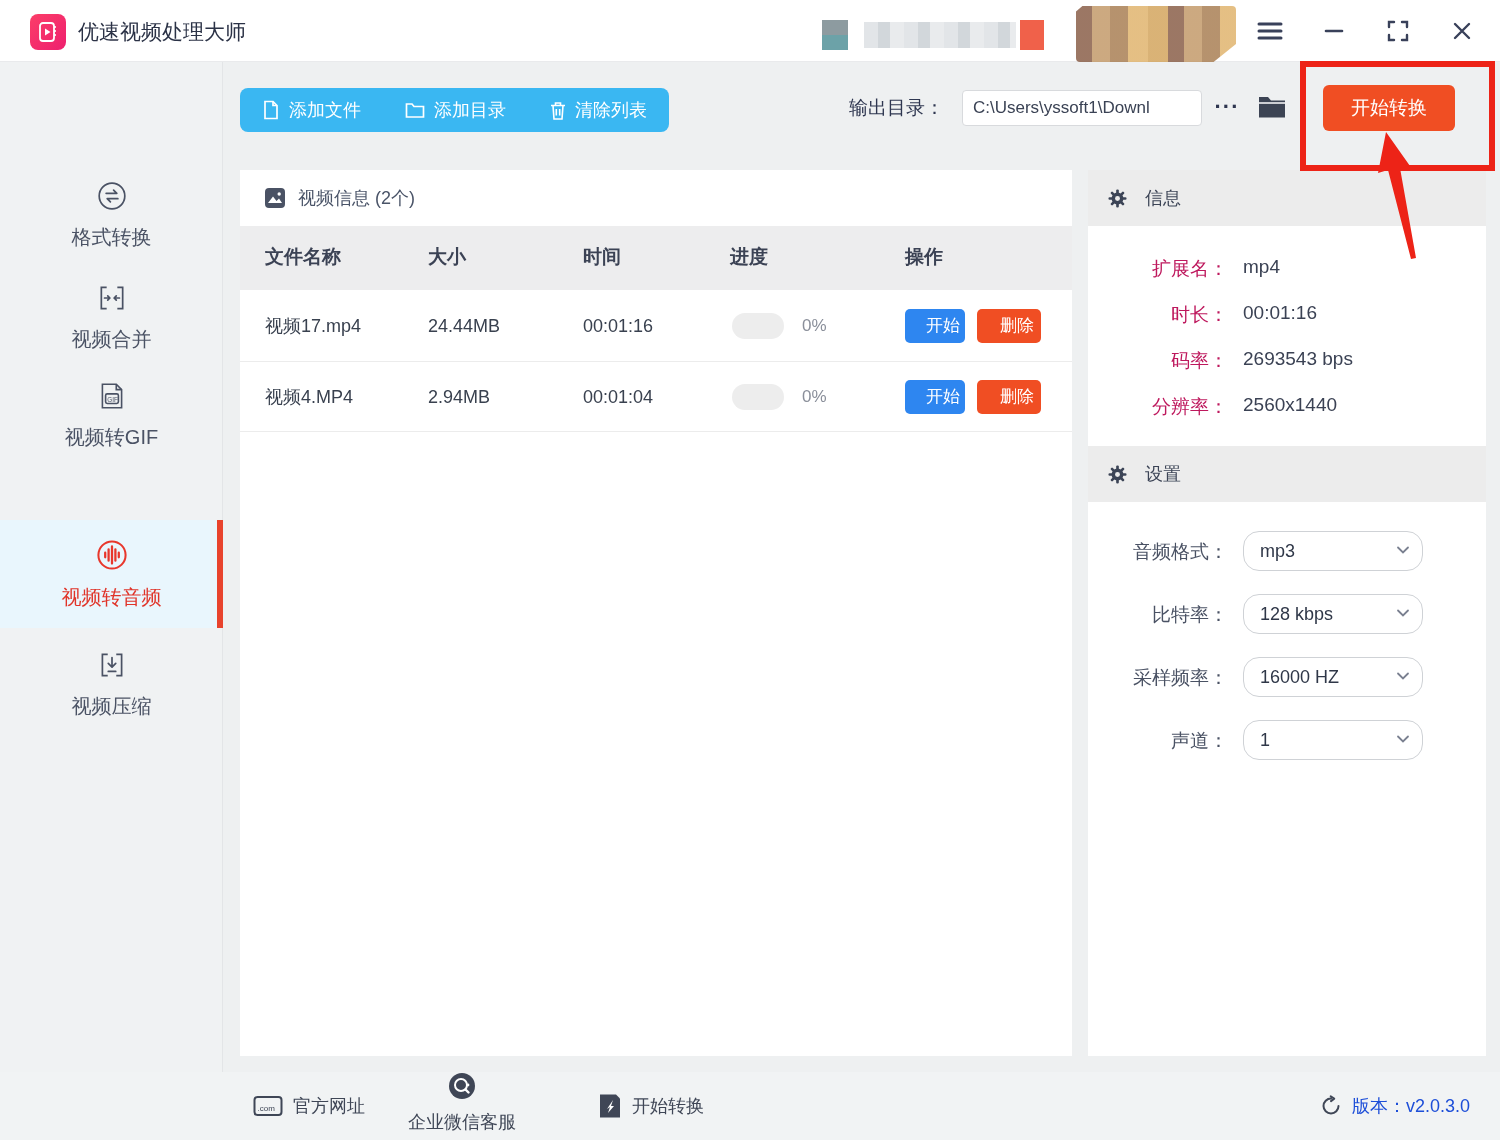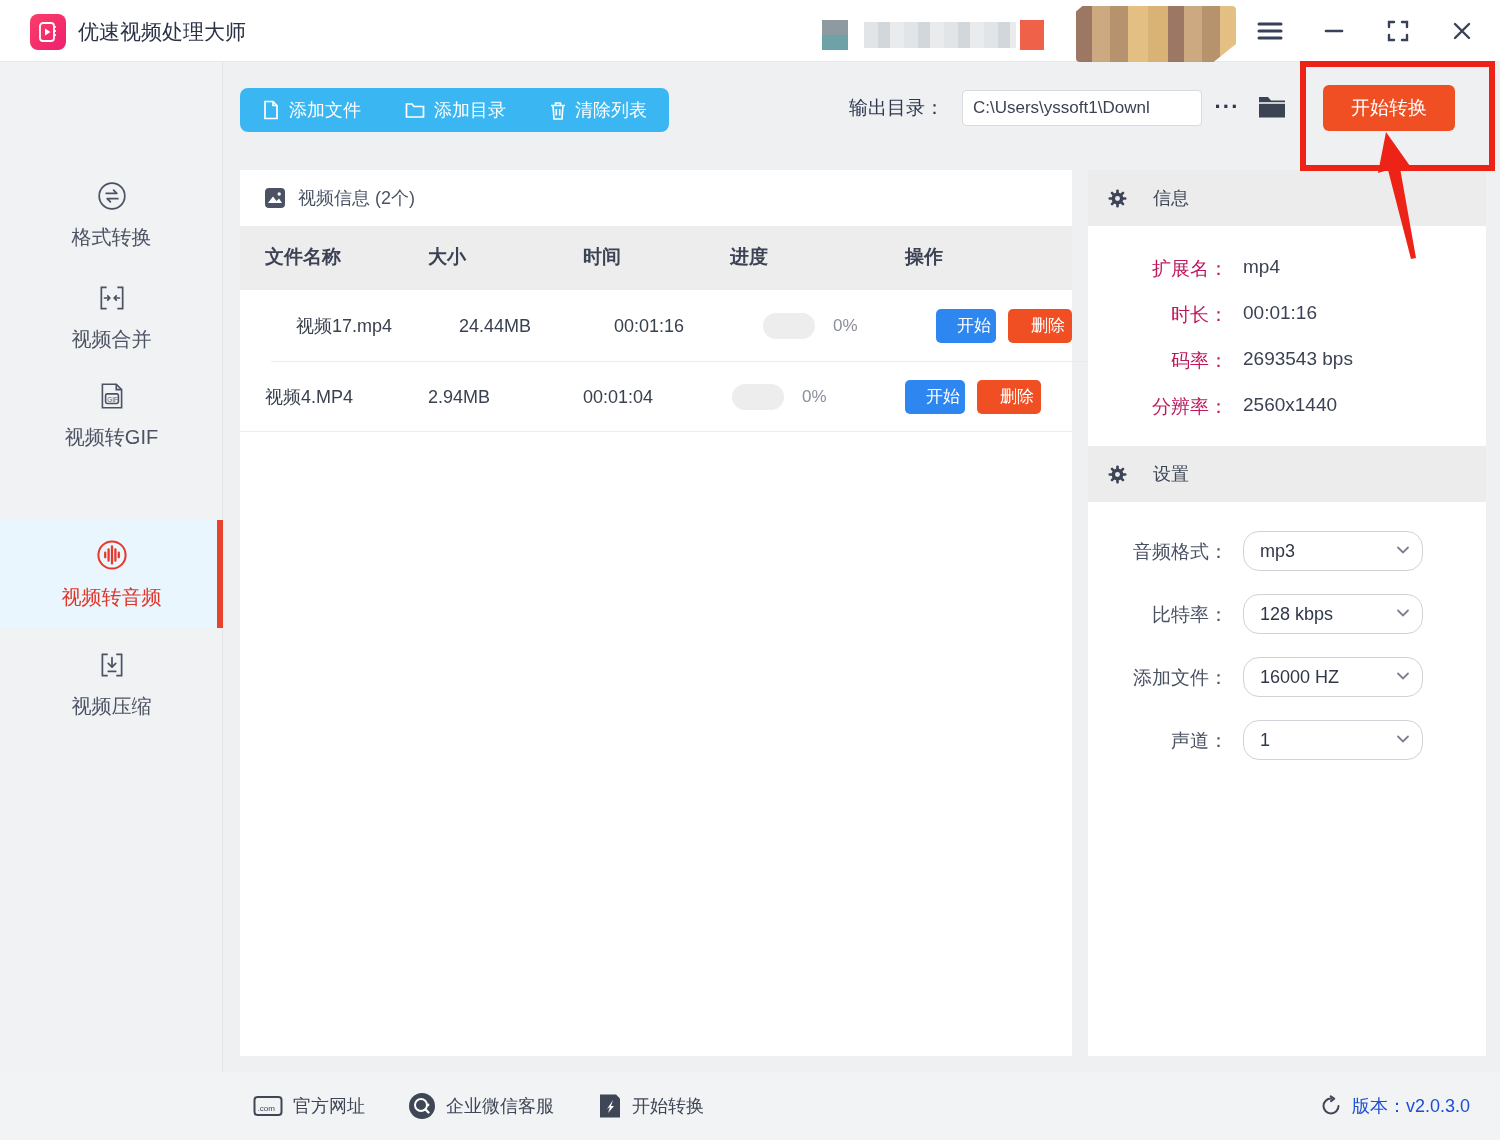--- a/index.html
+++ b/index.html
@@ -44,50 +44,50 @@
                    color:#fff; font-size:19px; cursor:pointer; font-family:"Liberation Sans",sans-serif; }
 
   
   .file-panel { position:absolute; left:240px; top:170px; width:832px; height:886px; background:#ffffff; }
   .panel-title { position:absolute; left:0; top:0; width:100%; height:56px; display:flex; align-items:center; gap:12px; padding-left:24px; }
   .panel-title .txt { font-size:18px; color:#4a5468; }
   .thead { position:absolute; left:0; top:56px; width:100%; height:64px; background:#ededee; }
   .thead span { position:absolute; top:18px; font-size:19px; font-weight:bold; color:#3b4254; }
   .col-name { left:25px; } .col-size { left:188px; } .col-time { left:343px; } .col-prog { left:490px; } .col-ops { left:665px; }
   .trow { position:absolute; left:0; width:100%; border-bottom:1px solid #ececec; }
-  .trow-1 { top:120px; height:72px;margin-left:31px; }
+  .trow-1 { top:120px; height:72px; }
   .trow-2 { top:192px; height:70px; }
   .cell { position:absolute; font-size:18px; color:#39414f; top:50%; transform:translateY(-50%); }
   .c-name { left:25px; width:150px; line-height:30px; word-break:break-all; }
   .c-size { left:188px; } .c-time { left:343px; }
   .prog-pill { position:absolute; left:492px; top:50%; transform:translateY(-50%); width:52px; height:26px; border-radius:13px; background:#ededed; }
   .c-prog { left:562px; color:#8a8f9a; font-size:17px; }
   .row-btn { position:absolute; top:50%; transform:translateY(-50%); height:34px; border:none; border-radius:5px; color:#fff; font-size:17px; cursor:pointer; font-family:"Liberation Sans",sans-serif;padding-left:16px; }
   .b-start { left:665px; width:60px; background:#2e86f0; }
   .b-del   { left:737px; width:64px; background:#f04e23; }
 
   
   .right-panel { position:absolute; left:1088px; top:170px; width:398px; height:886px; background:#ffffff; }
-  .sec-head { position:absolute; left:0; width:100%; height:56px; background:#ececec; display:flex; align-items:center; gap:26px; padding-left:20px; }
+  .sec-head { position:absolute; left:0; width:100%; height:56px; background:#ececec; display:flex; align-items:center; gap:18px; padding-left:20px; }
   .sec-head .txt { font-size:18px; color:#3c4456; }
   .sec-info { top:0; } .sec-set { top:276px; }
   .ifield { position:absolute; left:0; width:100%; height:30px; }
   .ifield .flabel { position:absolute; left:0; width:140px; text-align:right; font-size:19px; color:#be185d; }
   .ifield .fvalue { position:absolute; left:155px; font-size:19px; color:#3b4254; }
   .sfield { position:absolute; left:0; width:100%; height:40px; }
   .sfield .flabel { position:absolute; left:0; width:140px; text-align:right; font-size:19px; color:#4a5264; top:8px; }
   .dropdown { position:absolute; left:155px; top:0; width:180px; height:40px; background:#fff; border:1px solid #cfd2d6; border-radius:16px; cursor:pointer; }
   .dropdown .dval { position:absolute; left:16px; top:9px; font-size:18px; color:#2f3748; }
   .dropdown .chev { position:absolute; right:12px; top:13px; }
 
   
   .footer { position:absolute; left:0; top:1072px; width:1500px; height:68px; background:#f1f3f4; }
   .flink { position:absolute; top:0; height:68px; display:flex; align-items:center; gap:10px; cursor:pointer; }
   .flink .txt { font-size:18px; color:#3f4656; }
-  .fl-1 { left:253px; } .fl-2 { left:408px; } .fl-3 { left:598px; }
+  .fl-1 { left:253px; } .fl-2 { left:408px;flex-direction:column; } .fl-3 { left:598px; }
   .version { position:absolute; right:30px; top:0; height:68px; display:flex; align-items:center; gap:10px; }
   .version .txt { font-size:18px; color:#1d4ed8; }
 
   
   .annotation { position:absolute; inset:0; z-index:20; pointer-events:none; }
 </style>
 </head>
 <body>
 
 <div class="window">
@@ -317,21 +317,21 @@
     <div class="sfield" style="top:424px;">
       <span class="flabel">比特率：</span>
       <div class="dropdown">
         <span class="dval">128 kbps</span>
         <svg class="chev" width="14" height="10" viewBox="0 0 14 10">
             <path d="M2 2.5 L7 7.5 L12 2.5" fill="none" stroke="#7a8090" stroke-width="1.8" stroke-linecap="round"></path>
           </svg>
       </div>
     </div>
     <div class="sfield" style="top:487px;">
-      <span class="flabel">添加文件：</span>
+      <span class="flabel">采样频率：</span>
       <div class="dropdown">
         <span class="dval">16000 HZ</span>
         <svg class="chev" width="14" height="10" viewBox="0 0 14 10">
             <path d="M2 2.5 L7 7.5 L12 2.5" fill="none" stroke="#7a8090" stroke-width="1.8" stroke-linecap="round"></path>
           </svg>
       </div>
     </div>
     <div class="sfield" style="top:550px;">
       <span class="flabel">声道：</span>
       <div class="dropdown">

